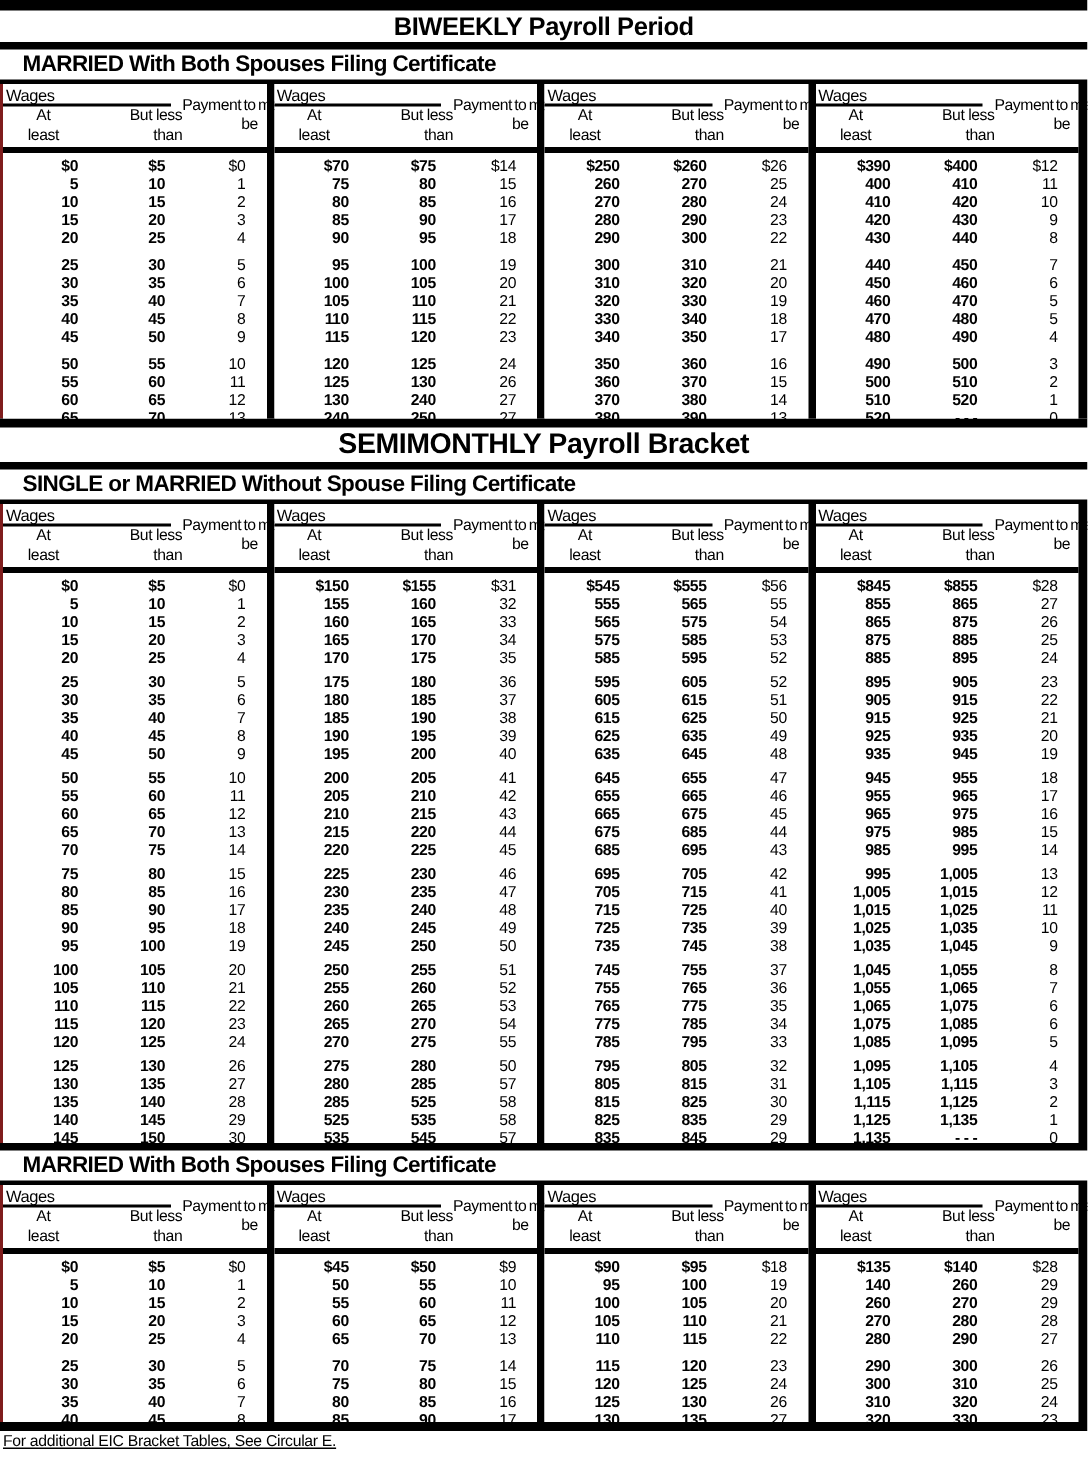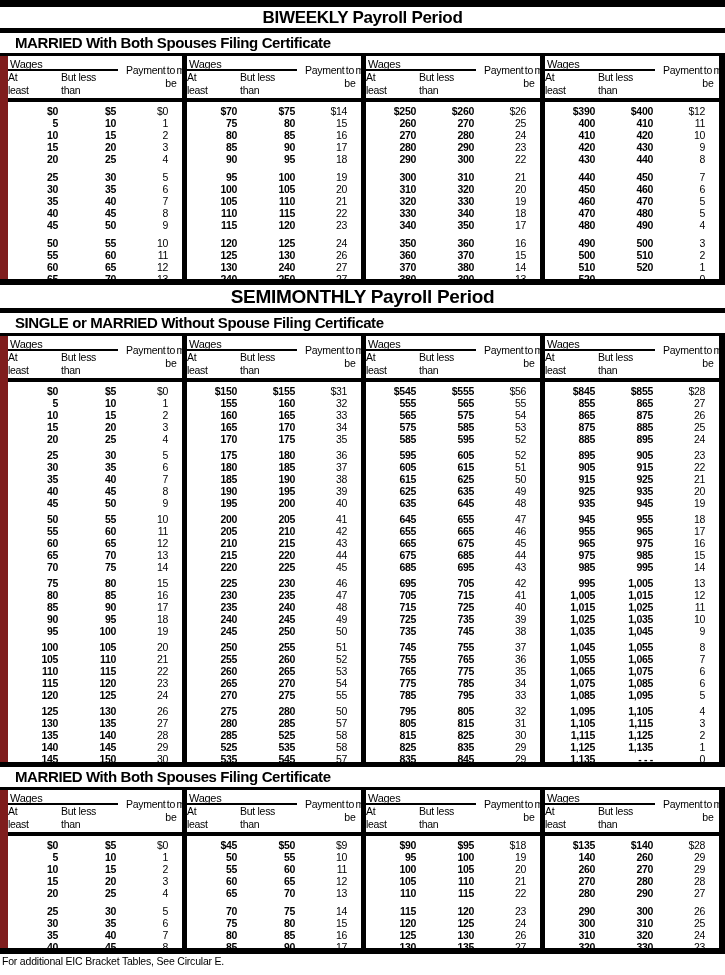--- a/index.html
+++ b/index.html
@@ -10,50 +10,50 @@
   .hrule { width:100%; background:#000; }
   .h7 { height:7px; } .h6 { height:6px; } .h5 { height:5px; } .h3 { height:3px; }
 
   .period-title { text-align:center; font-weight:bold; letter-spacing:-0.3px; }
   .pt1 { font-size:17px; height:21px; line-height:21px; }
   .pt2 { font-size:19px; height:23px; line-height:23px; }
 
   .subtitle { font-weight:bold; font-size:15px; height:20px; line-height:20px;
               letter-spacing:-0.4px; padding-left:1px;margin-left:14px; }
 
-  .table { display:flex; border-left:8px solid #7f1d1d; }
+  .table { display:flex; border-left:2px solid #7f1d1d; }
   .vsep { width:5px; background:#000; }
   .vbar { width:6px; background:#000; }
   .group { flex:1; display:flex; flex-direction:column; background:#fff; }
 
   .ghead { display:flex; height:42px; padding-top:2px; font-size:10.5px; letter-spacing:-0.3px; }
   .gh-left { flex:1; }
   .gh-wages { border-bottom:2px solid #000; height:13px; line-height:12px;
               margin-right:8px; padding-left:2px; font-size:11px; }
   .gh-sub { display:flex; height:13px; line-height:13px; }
-  .s-at   { width:45%; text-align:left; }
-  .s-less { width:55%; text-align:left; }
+  .s-at   { width:45%; text-align:center; }
+  .s-less { width:55%; text-align:right; }
   .gh-right { width:56px; text-align:center; display:flex; flex-direction:row;
               font-size:10.5px; line-height:13px; padding-top:6px; }
   .ghrule { height:4px; background:#000; }
 
   .rows { padding-top:3px; }
   .t1 .rows { height:177px; }
   .t2 .rows { height:380px; }
   .t3 .rows { height:112px; }
 
   .row { display:flex; height:12px; line-height:12px; font-size:10.5px; letter-spacing:-0.3px; }
   .gap { height:6px; }
   .t2 .gap { height:4px; }
   .c-at   { width:50px; text-align:right; font-weight:bold; }
   .c-less { width:58px; text-align:right; font-weight:bold; }
   .c-pay  { flex:1; text-align:right; padding-right:14px; }
 
   .footer { font-size:10.5px; height:16px; line-height:15px; padding-left:2px;
-            letter-spacing:-0.2px; }
+            letter-spacing:-0.2px;text-decoration:underline; }
 </style>
 </head>
 <body>
 
 <div class="page">
 
   <div class="hrule h7"></div>
 
   <div class="period-title pt1">BIWEEKLY Payroll Period</div>
   <div class="hrule h5"></div>
@@ -443,21 +443,21 @@
             <span class="c-less">- - -</span>
             <span class="c-pay">0</span>
           </div>
         </div>
     </div>
     <div class="vbar"></div>
   </div>
 
   <div class="hrule h6"></div>
 
-  <div class="period-title pt2">SEMIMONTHLY Payroll Period</div>
+  <div class="period-title pt2">SEMIMONTHLY Payroll Bracket</div>
   <div class="hrule h5"></div>
 
   <div class="subtitle">SINGLE or MARRIED Without Spouse Filing Certificate</div>
   <div class="hrule h3"></div>
 
   <div class="table t2">
     <div class="group">
       <div class="ghead">
           <div class="gh-left">
             <div class="gh-wages"><span>Wages</span></div>

